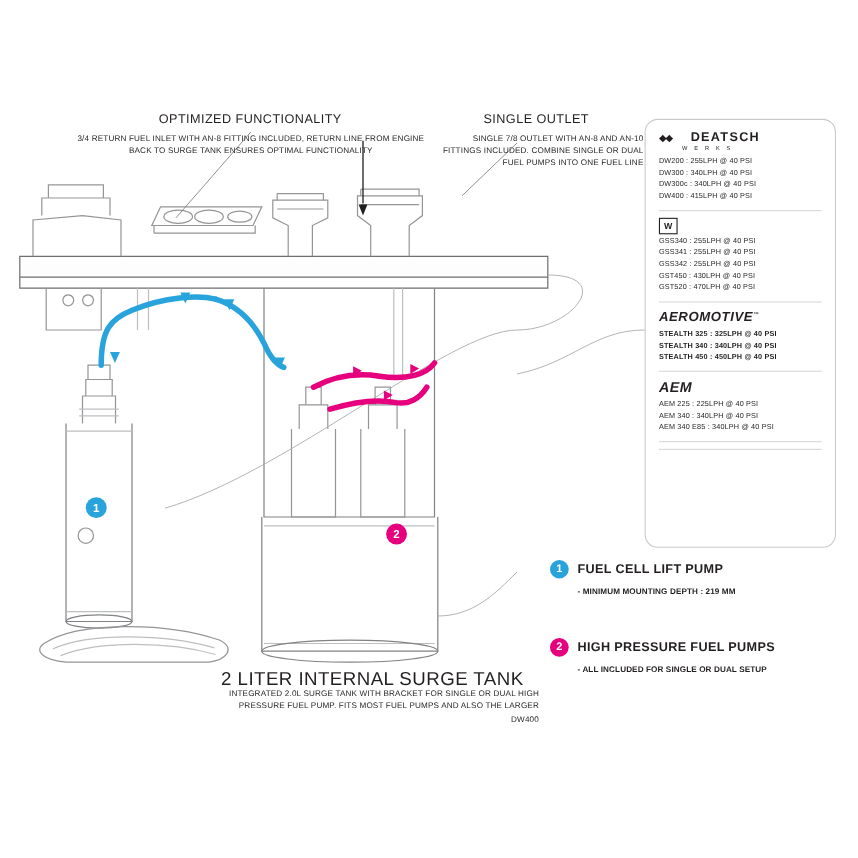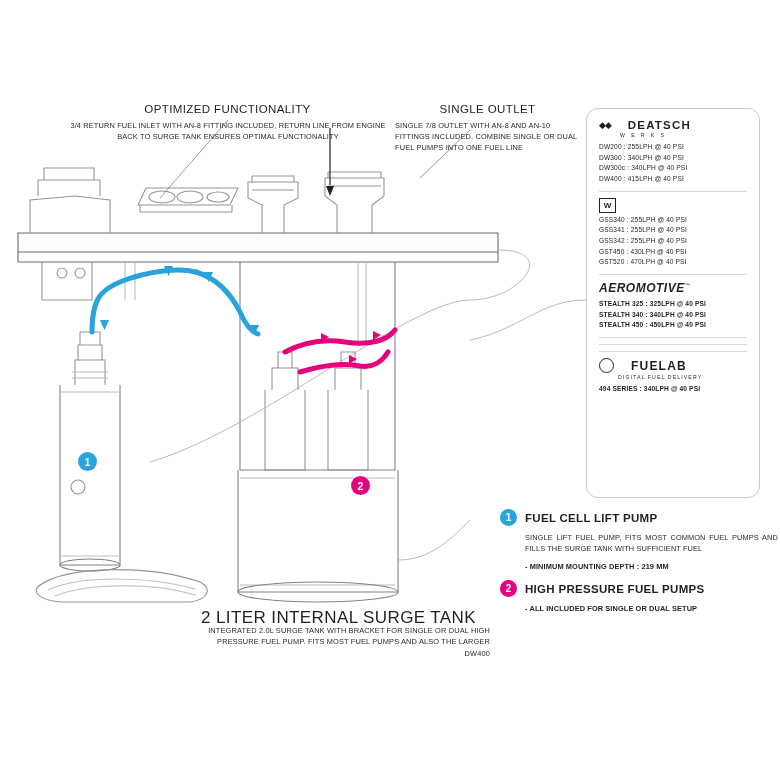--- a/index.html
+++ b/index.html
@@ -11,21 +11,21 @@
     position:relative;
     overflow:hidden;
   }
   .abs{position:absolute;}
   .ttl{font-weight:normal;letter-spacing:.4px;}
 
   
   #opt-title{left:95px;top:103px;width:265px;text-align:center;font-size:11.5px;}
   #opt-body{left:68px;top:120px;width:320px;text-align:center;font-size:7.4px;line-height:1.5;letter-spacing:.15px;}
   #out-title{left:395px;top:103px;width:185px;text-align:center;font-size:11.5px;}
-  #out-body{left:395px;top:120px;width:190px;text-align:left;font-size:7.4px;line-height:1.5;letter-spacing:.15px;}
+  #out-body{left:395px;top:120px;width:190px;text-align:right;font-size:7.4px;line-height:1.5;letter-spacing:.15px;}
 
   
   #tank-title{left:201px;top:608px;width:300px;font-size:17px;}
   #tank-body{left:205px;top:625px;width:285px;text-align:right;font-size:7.4px;line-height:1.55;letter-spacing:.15px;}
 
   
   .legend{position:absolute;left:500px;width:280px;}
   .legend-head{display:flex;align-items:center;gap:8px;}
   .badge{width:17px;height:17px;border-radius:50%;color:#fff;font-size:10px;font-weight:bold;
          display:flex;align-items:center;justify-content:center;flex:0 0 auto;}
@@ -152,21 +152,20 @@
 <div class="abs" id="tank-body">INTEGRATED 2.0L SURGE TANK WITH BRACKET FOR SINGLE OR DUAL HIGH PRESSURE FUEL PUMP. FITS MOST FUEL PUMPS AND ALSO THE LARGER DW400</div>
 
 <div class="abs marker" id="m1">1</div>
 <div class="abs marker" id="m2">2</div>
 
 <div class="legend" style="top:509px;">
   <div class="legend-head">
     <div class="badge blue">1</div>
     <div class="legend-title">FUEL CELL LIFT PUMP</div>
   </div>
-  <div class="legend-body">SINGLE LIFT FUEL PUMP, FITS MOST COMMON FUEL PUMPS AND FILLS THE SURGE TANK WITH SUFFICIENT FUEL</div>
   <div class="legend-note">- MINIMUM MOUNTING DEPTH : 219 MM</div>
 </div>
 
 <div class="legend" style="top:580px;">
   <div class="legend-head">
     <div class="badge pink">2</div>
     <div class="legend-title">HIGH PRESSURE FUEL PUMPS</div>
   </div>
   <div class="legend-note">- ALL INCLUDED FOR SINGLE OR DUAL SETUP</div>
 </div>
@@ -200,25 +199,24 @@
 
   <div class="brand-block">
     <div class="italic-brand"><span>AEROMOTIVE</span><sup style="font-size:5px;">™</sup></div>
     <div style="height:4px;"></div>
     <div class="pump-line" style="font-weight:bold;">STEALTH 325 : 325LPH @ 40 PSI</div>
     <div class="pump-line" style="font-weight:bold;">STEALTH 340 : 340LPH @ 40 PSI</div>
     <div class="pump-line" style="font-weight:bold;">STEALTH 450 : 450LPH @ 40 PSI</div>
   </div>
   <div class="rule"></div>
 
-  <div class="rule"></div>
-
-  <div class="rule"></div>
-
   <div class="brand-block">
-    <div class="logo-row">
-      <span style="display:inline-block;width:13px;height:13px;border-radius:50%;border:1.5px solid #231f20;"></span>
-      <span class="brand-name" style="font-size:12px;">FUELAB</span>
-    </div>
-    <div class="sub" style="margin-left:19px;margin-bottom:4px;letter-spacing:1.1px;">DIGITAL FUEL DELIVERY</div>
-    <div class="pump-line" style="font-weight:bold;">494 SERIES : 340LPH @ 40 PSI</div>
-  </div>
+    <div class="italic-brand" style="font-size:13px;">AEM</div>
+    <div style="height:4px;"></div>
+    <div class="pump-line">AEM 225 : 225LPH @ 40 PSI</div>
+    <div class="pump-line">AEM 340 : 340LPH @ 40 PSI</div>
+    <div class="pump-line">AEM 340 E85 : 340LPH @ 40 PSI</div>
+  </div>
+  <div class="rule"></div>
+
+  <div class="rule"></div>
+
 </div>
 
 </body></html>

